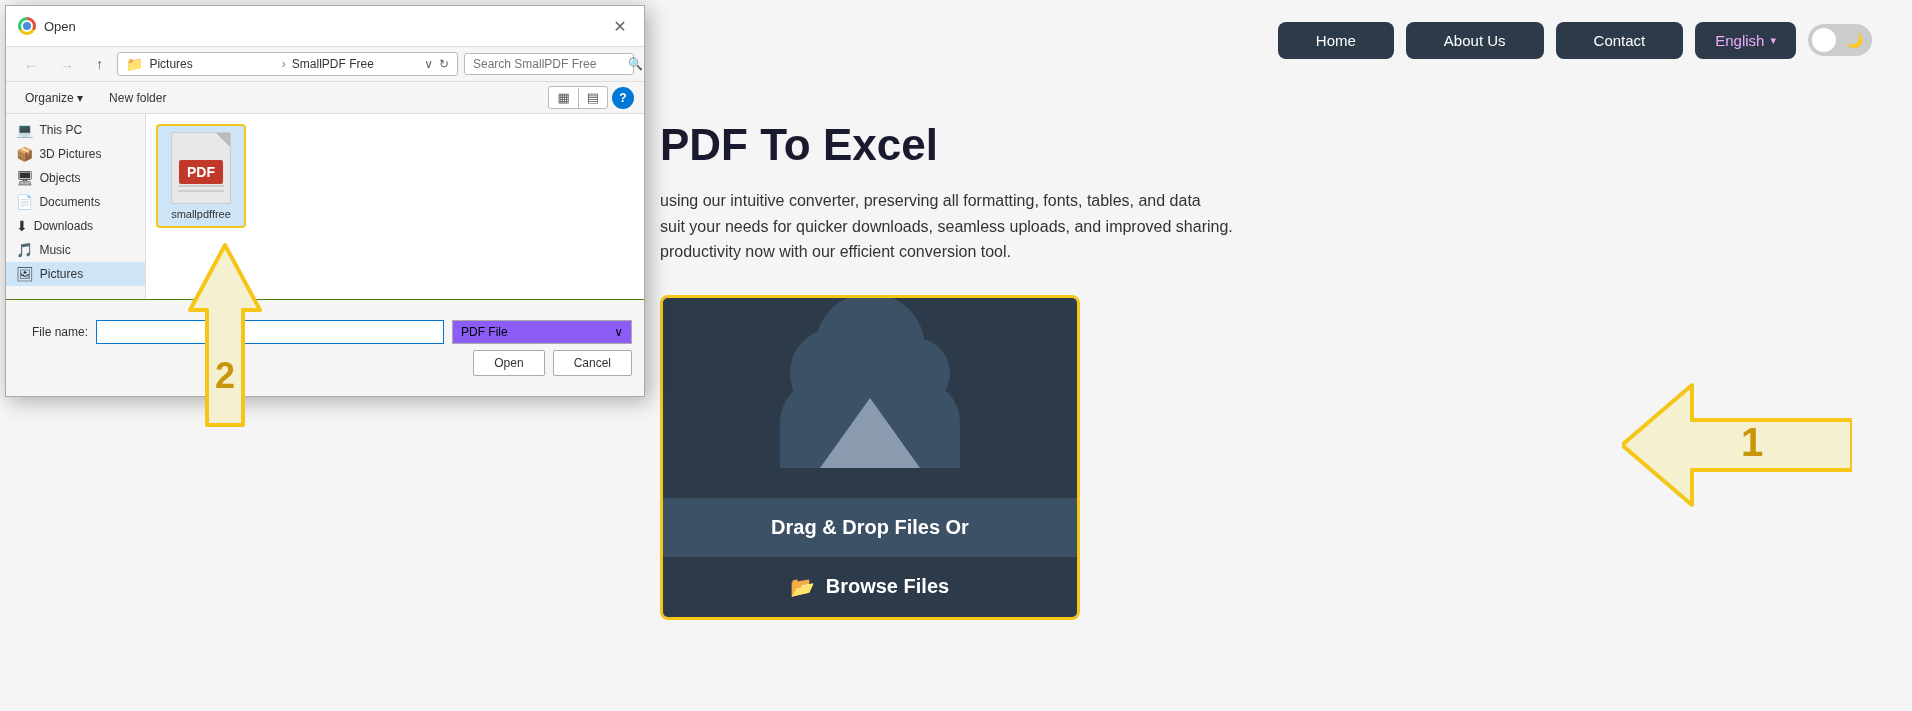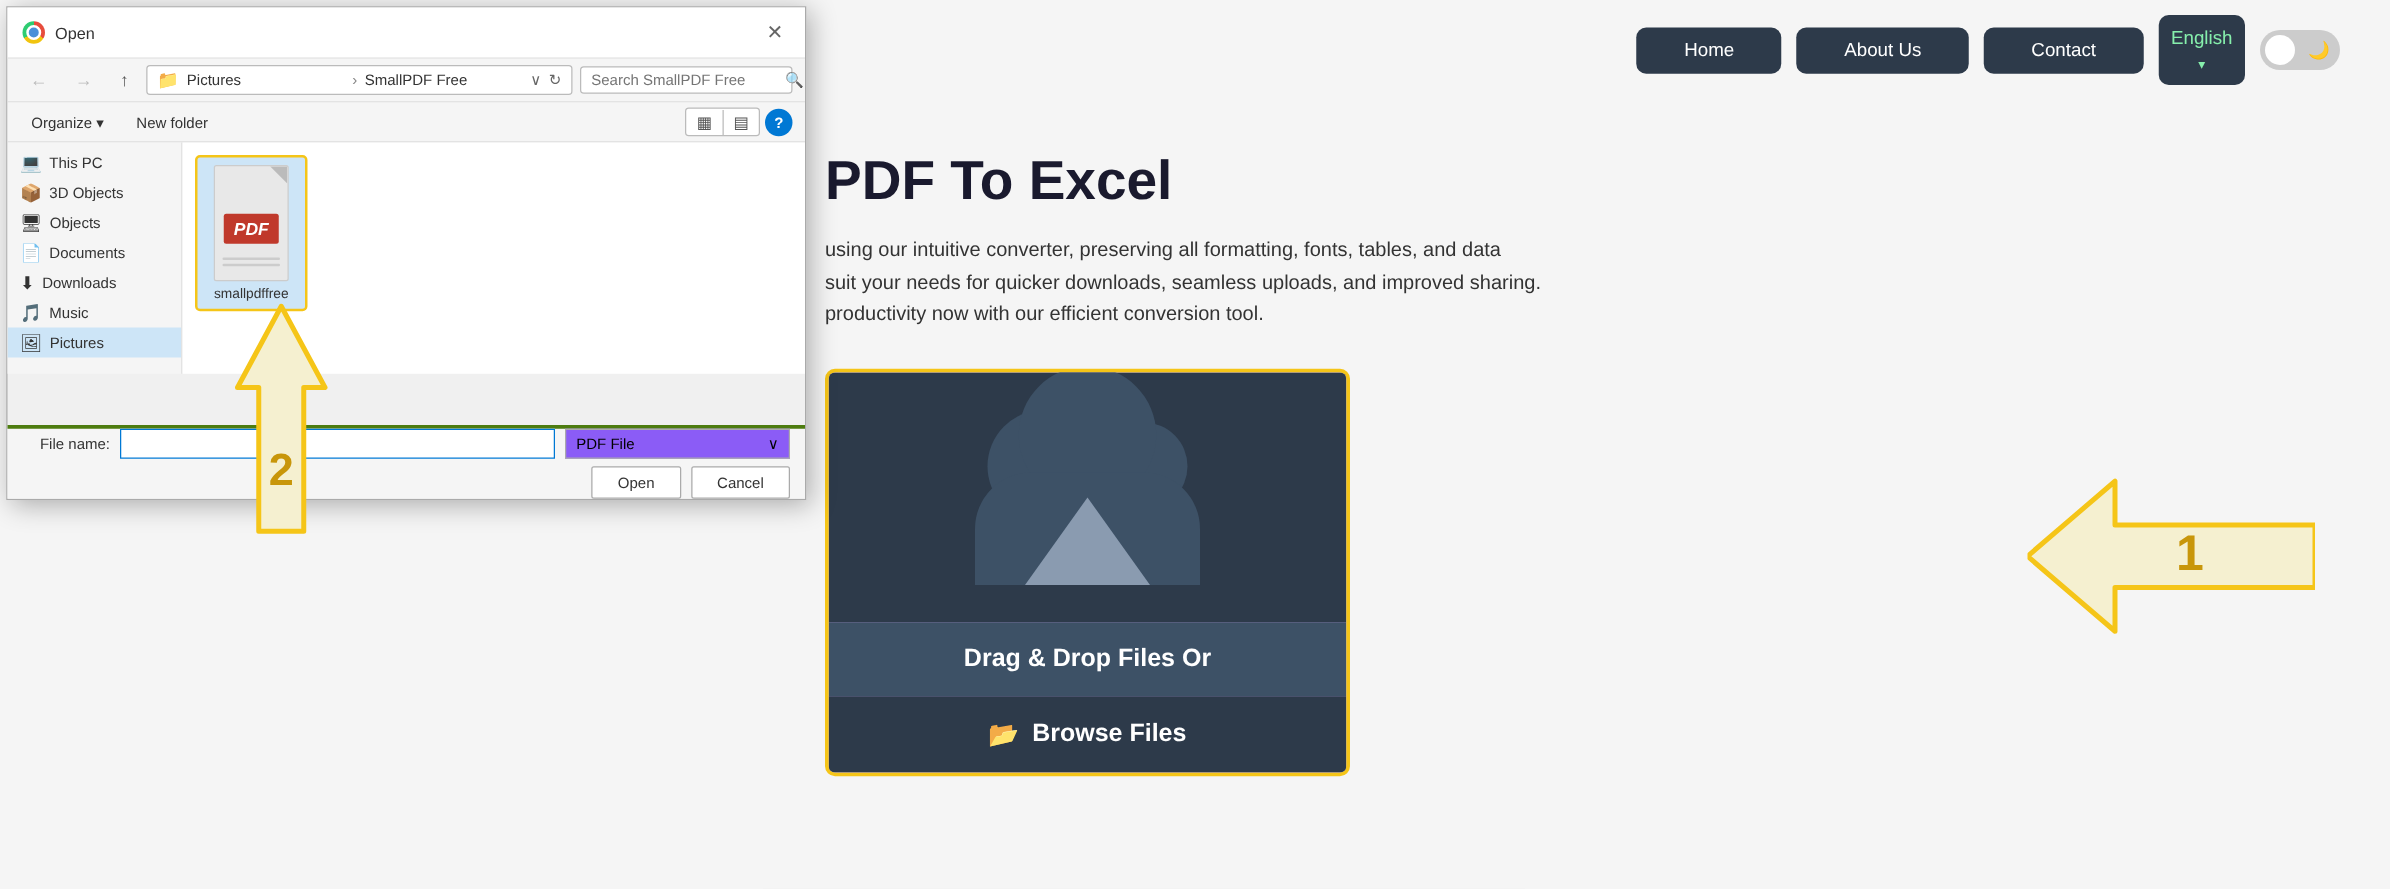--- a/index.html
+++ b/index.html
@@ -38,30 +38,29 @@
       color: #fff;
       border: none;
       border-radius: 8px;
       padding: 10px 38px;
       font-size: 15px;
       cursor: pointer;
       font-weight: 500;
     }
     .nav-lang {
       background: #2d3a4a;
-      color: #86efac;
+      color: #f0abfc;
       border: none;
       border-radius: 8px;
-      padding: 10px 10px;
+      padding: 10px 20px;
       font-size: 15px;
       cursor: pointer;
       display: flex;
       align-items: center;
       gap: 6px;
-      flex-direction: column;
     }
     .nav-lang .chevron { font-size: 11px; }
     .theme-toggle {
       display: flex;
       align-items: center;
       gap: 4px;
       background: #ccc;
       border-radius: 20px;
       padding: 4px 6px;
       cursor: pointer;
@@ -406,30 +405,29 @@
       padding: 6px;
       cursor: pointer;
       border-radius: 4px;
     }
     .file-item.selected {
       background: #cde5f7;
       border: 2px solid #f5c518;
     }
     .file-icon {
       width: 60px;
-      height: 93px;
+      height: 72px;
       background: #e8e8e8;
       border-radius: 2px;
       display: flex;
       flex-direction: column;
       align-items: center;
       justify-content: center;
       position: relative;
       border: 1px solid #ccc;
-      font-style: italic;
     }
     .file-icon-corner {
       position: absolute;
       top: 0; right: 0;
       width: 14px; height: 14px;
       background: #bbb;
       clip-path: polygon(0 0, 100% 100%, 100% 0);
     }
     .pdf-badge {
       background: #c0392b;
@@ -451,23 +449,22 @@
     .file-name {
       font-size: 11px;
       color: #333;
       text-align: center;
       margin-top: 4px;
       word-break: break-all;
     }
 
     .dialog-footer {
       background: #f5f5f5;
-      border-top: 3px solid #4d7c0f;
-      padding: 0 12px;
-      margin-top: 41px;
+      border-top: 1px solid #4d7c0f;
+      padding: 20px 12px;
     }
     .footer-row {
       display: flex;
       align-items: center;
       gap: 8px;
       margin-bottom: 6px;
     }
     .footer-label {
       font-size: 12px;
       color: #333;
@@ -613,21 +610,21 @@
 
   <div class="dialog-body">
 
     <div class="dialog-sidebar">
       <div class="sidebar-item">
         <span class="si-icon">💻</span>
         <span>This PC</span>
       </div>
       <div class="sidebar-item">
         <span class="si-icon">📦</span>
-        <span>3D Objects</span>
+        <span>3D Pictures</span>
       </div>
       <div class="sidebar-item">
         <span class="si-icon">🖥</span>
         <span>Objects</span>
       </div>
       <div class="sidebar-item">
         <span class="si-icon">📄</span>
         <span>Documents</span>
       </div>
       <div class="sidebar-item">

